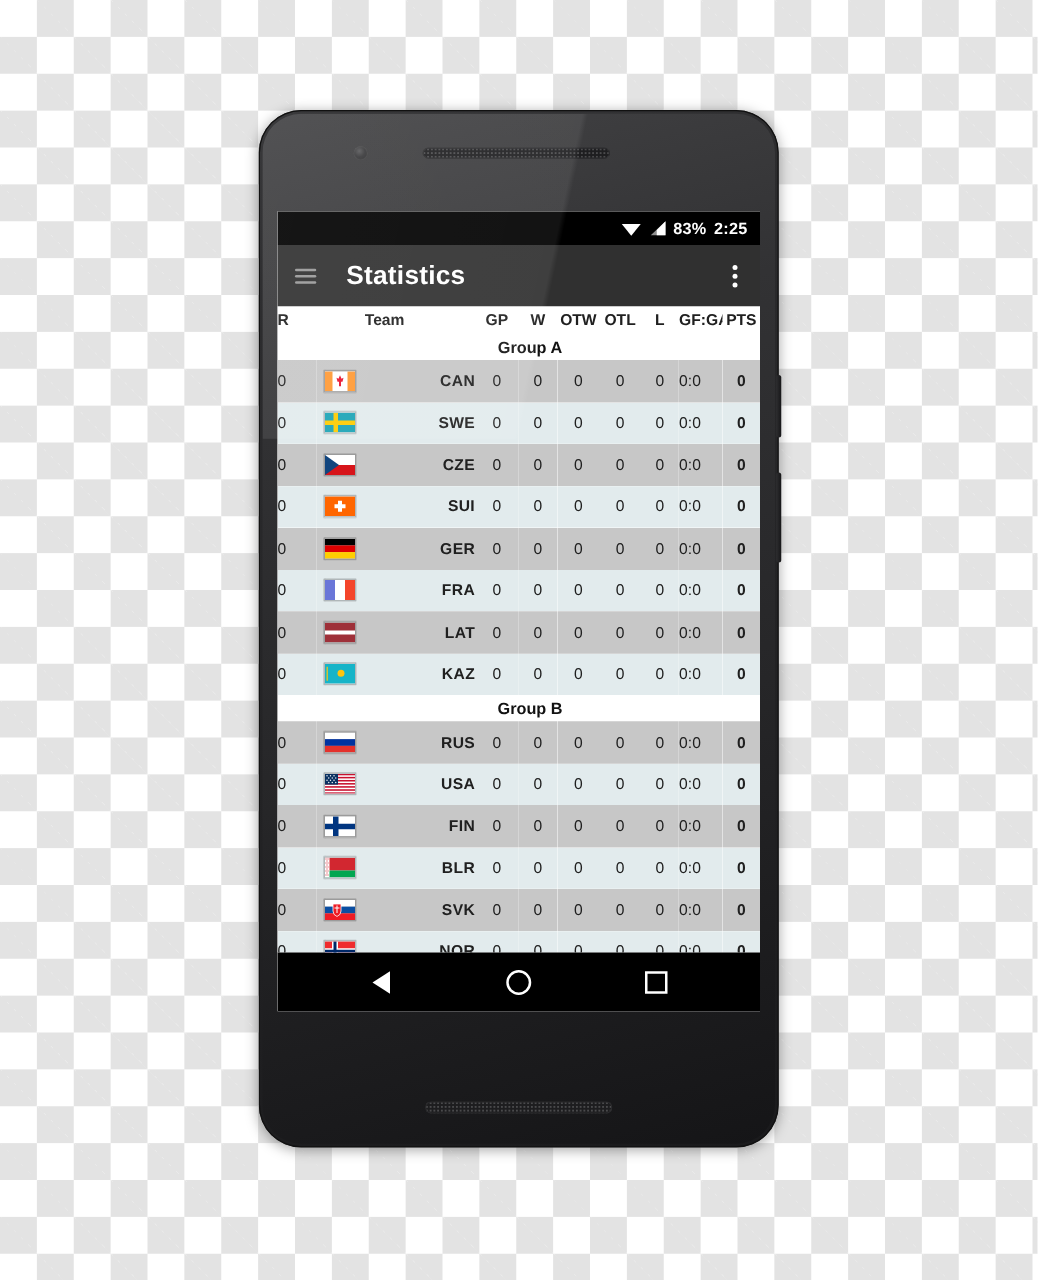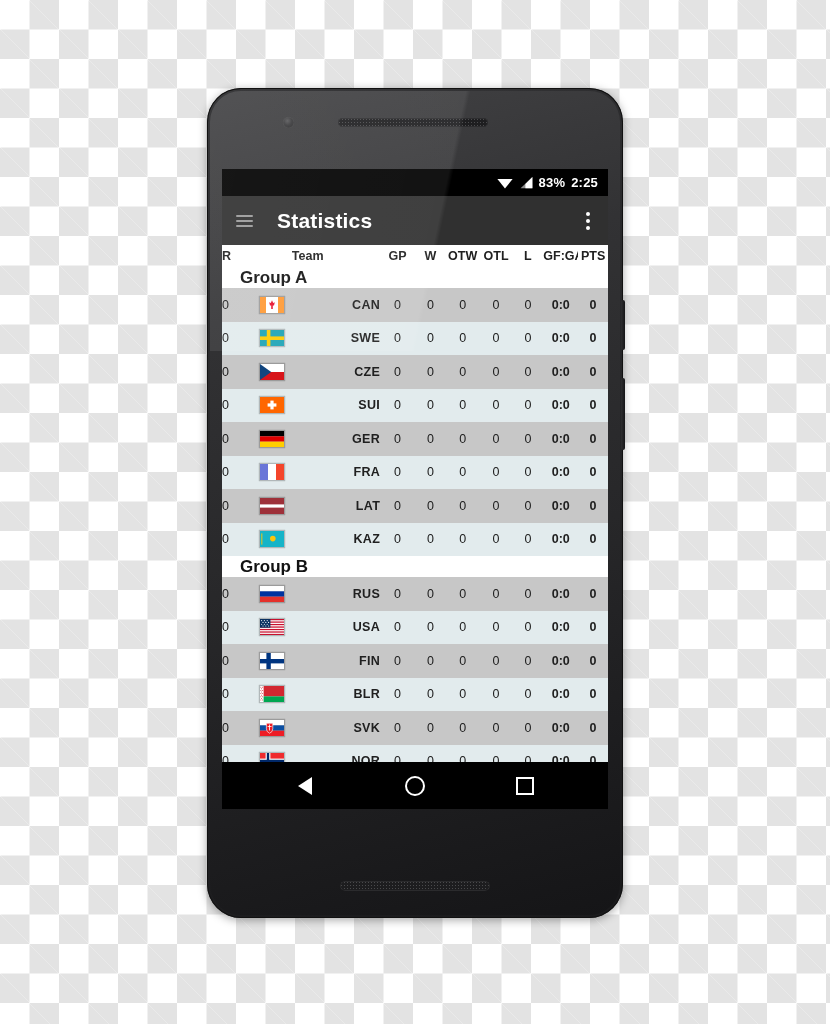--- a/index.html
+++ b/index.html
@@ -208,36 +208,37 @@
   th.c-otw   { width: 33px;  text-align: center; }
   th.c-otl   { width: 32px;  text-align: center; }
   th.c-l     { width: 30px;  text-align: center; }
   th.c-gfga  { width: 34px;  text-align: center; }
   th.c-pts   { width: 29px;  text-align: center; }
 
   tr.group-row td {
     background: #ffffff;
     height: 21px;
     font-weight: bold;
-    font-size: 17px;
+    font-size: 13px;
     color: #121212;
     padding-left: 18px;
     vertical-align: middle;
+    text-align: center;
   }
 
   tr.team-row { height: 33.5px; }
   tr.team-row td { vertical-align: middle; height: 33.5px; }
   tr.team-row.odd  td { background: #c7c7c7; }
   tr.team-row.even td { background: #e2ebed; }
 
   td.v-rank { text-align: left; padding-left: 5px; color: #444; font-size: 12.5px; }
   td.v-flag { text-align: center; }
   td.v-team { text-align: right; color: #2a2a2a; font-weight: bold; font-size: 12.5px; letter-spacing: 0.3px; }
   td.v-num  { text-align: center; color: #4a4a4a; font-size: 12.5px; }
-  td.v-gfga { text-align: center; color: #4a4a4a; font-size: 12.5px; font-weight: bold; }
+  td.v-gfga { text-align: left; color: #4a4a4a; font-size: 12.5px; }
   td.v-pts  { text-align: center; color: #1c1c1c; font-weight: bold; font-size: 12.5px; }
 
   .flag {
     width: 26px;
     height: 18px;
     display: inline-block;
     vertical-align: middle;
     border: 1px solid rgba(0,0,0,0.22);
     box-sizing: border-box;
     overflow: hidden;

